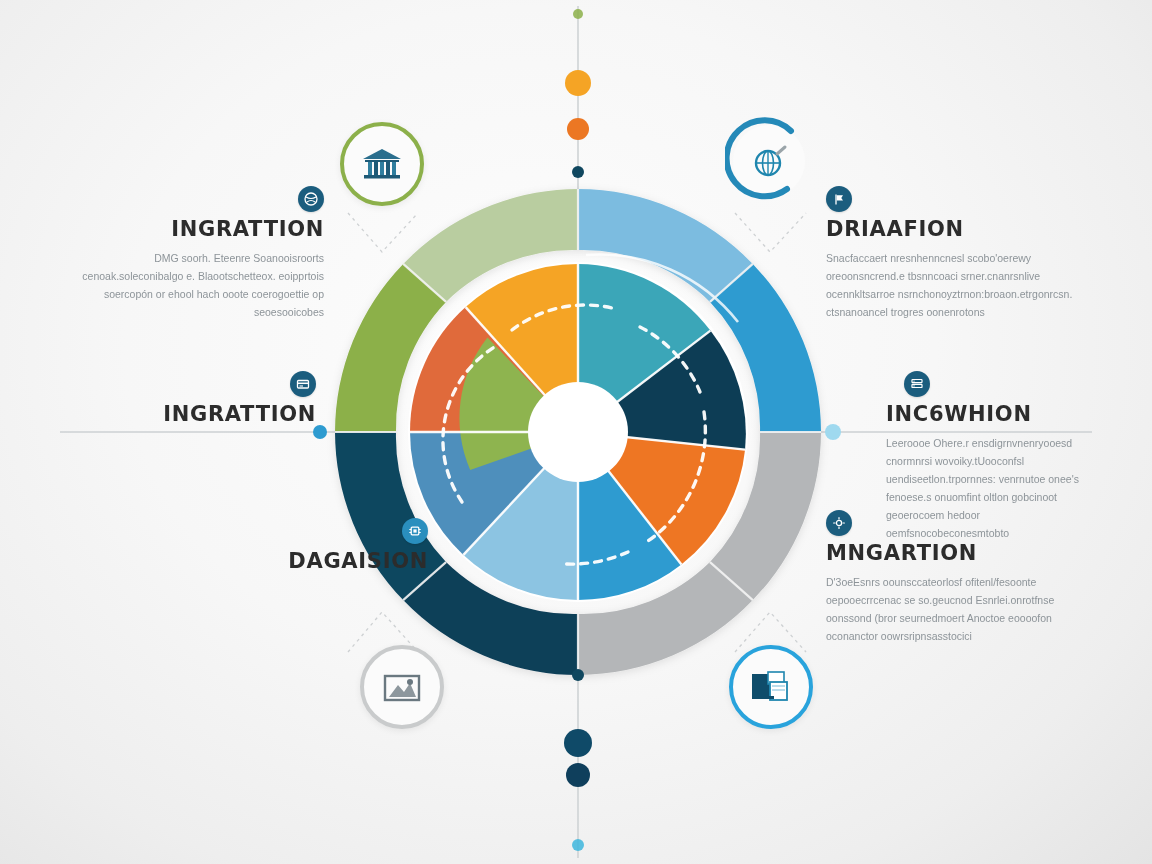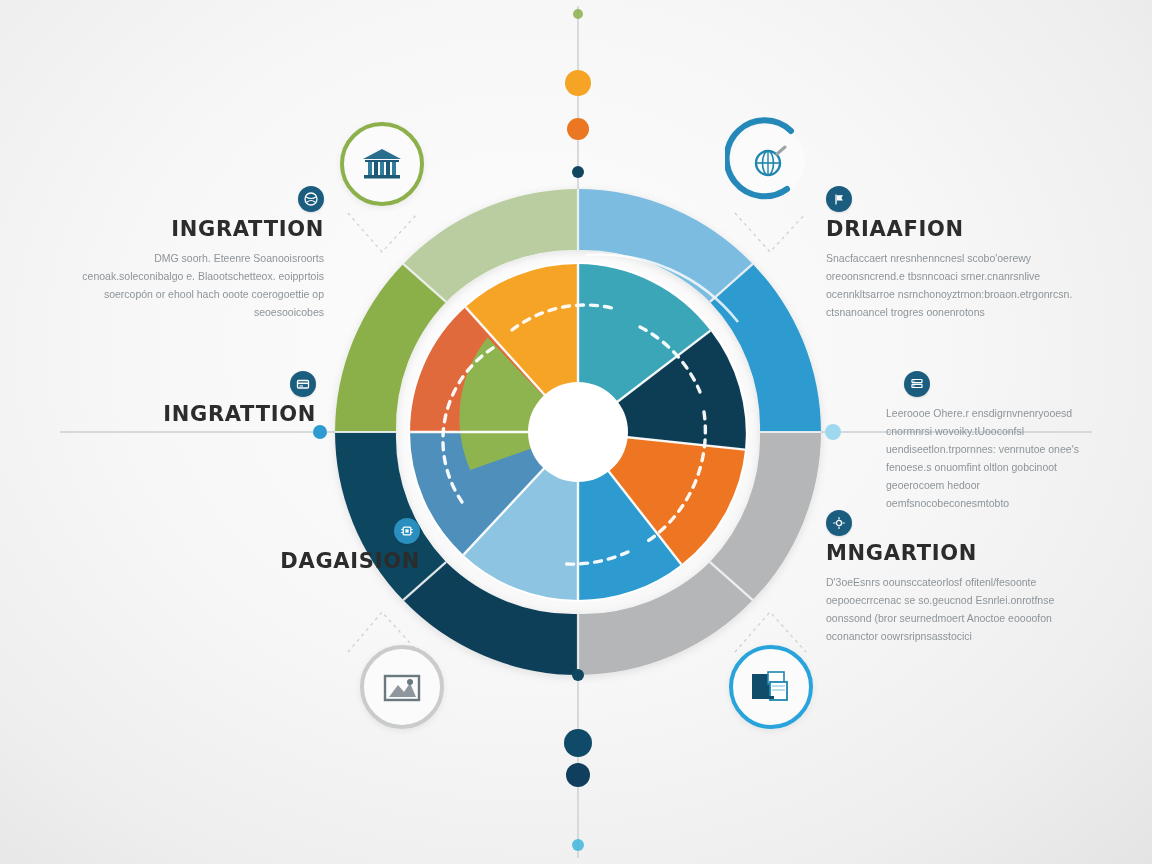--- a/index.html
+++ b/index.html
@@ -69,21 +69,21 @@
     filter: blur(0.55px);
   }
   .block.align-right { text-align: right; }
   .block.align-left  { text-align: left; }
 
   
   .blk-1 { left: 72px;  top: 186px; width: 252px; text-align: right; }
   .blk-1 .badge { margin-left: auto; }
   .blk-3 { left: 64px;  top: 371px; width: 252px; text-align: right; }
   .blk-3 .badge { margin-left: auto; margin-right: 90px; }
-  .blk-5 { left: 168px; top: 518px; width: 252px; text-align: right; }
+  .blk-5 { left: 176px; top: 518px; width: 252px; text-align: right; }
   .blk-5 .badge { margin-left: auto; margin-right: 100px; }
 
   .blk-2 { left: 826px; top: 186px; width: 256px; text-align: left; }
   .blk-4 { left: 886px; top: 371px; width: 200px; text-align: left; }
   .blk-4 .badge { margin-left: 18px; }
   .blk-6 { left: 826px; top: 510px; width: 256px; text-align: left; }
 
   
   .iconcircle {
     position: absolute;
@@ -318,20 +318,21 @@
 
   <div class="block blk-4 align-left">
     <div class="badge">
       <svg width="14" height="14" viewBox="0 0 14 14">
         <rect x="2" y="2.5" width="10" height="3.2" rx="0.6" fill="none" stroke="#ffffff" stroke-width="1.2"></rect>
         <rect x="2" y="7.3" width="10" height="3.2" rx="0.6" fill="none" stroke="#ffffff" stroke-width="1.2"></rect>
         <circle cx="4" cy="4.1" r="0.7" fill="#ffffff"></circle>
         <circle cx="4" cy="8.9" r="0.7" fill="#ffffff"></circle>
       </svg>
     </div>
+    <h3>INC6WHION</h3>
     <p>Leeroooe Ohere.r ensdigrnvnenryooesd cnormnrsi wovoiky.tUooconfsl uendiseetlon.trpornnes:  venrnutoe onee's fenoese.s onuomfint oltlon gobcinoot geoerocoem hedoor oemfsnocobeconesmtobto</p>
   </div>
 
   <div class="block blk-5 align-right">
     <div class="badge" style="background:#2a8fbe;">
       <svg width="14" height="14" viewBox="0 0 14 14">
         <rect x="3.2" y="3.2" width="7.6" height="7.6" rx="1" fill="none" stroke="#ffffff" stroke-width="1.3"></rect>
         <rect x="5.4" y="5.4" width="3.2" height="3.2" fill="#ffffff"></rect>
         <line x1="1.3" y1="5.5" x2="3.2" y2="5.5" stroke="#ffffff" stroke-width="1"></line>
         <line x1="1.3" y1="8.5" x2="3.2" y2="8.5" stroke="#ffffff" stroke-width="1"></line>

